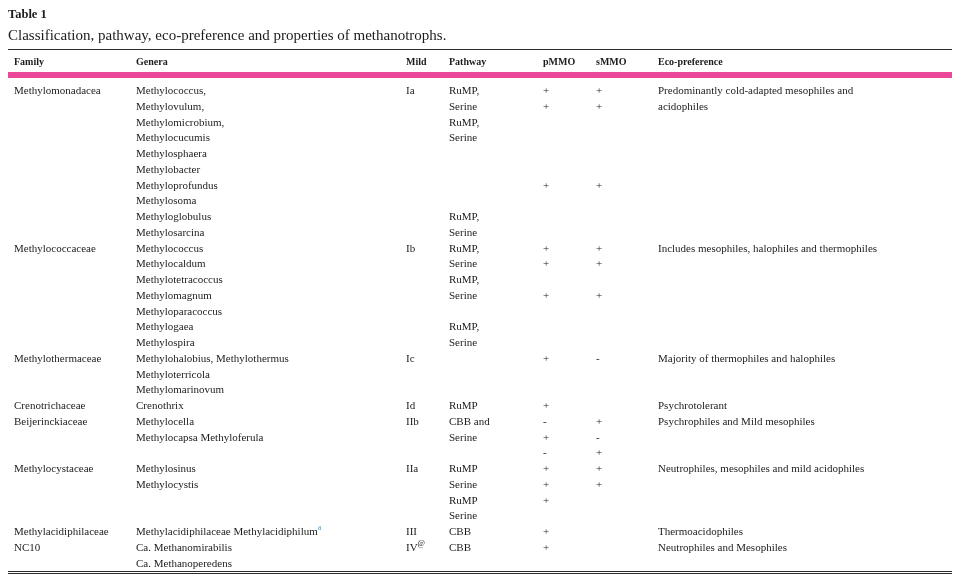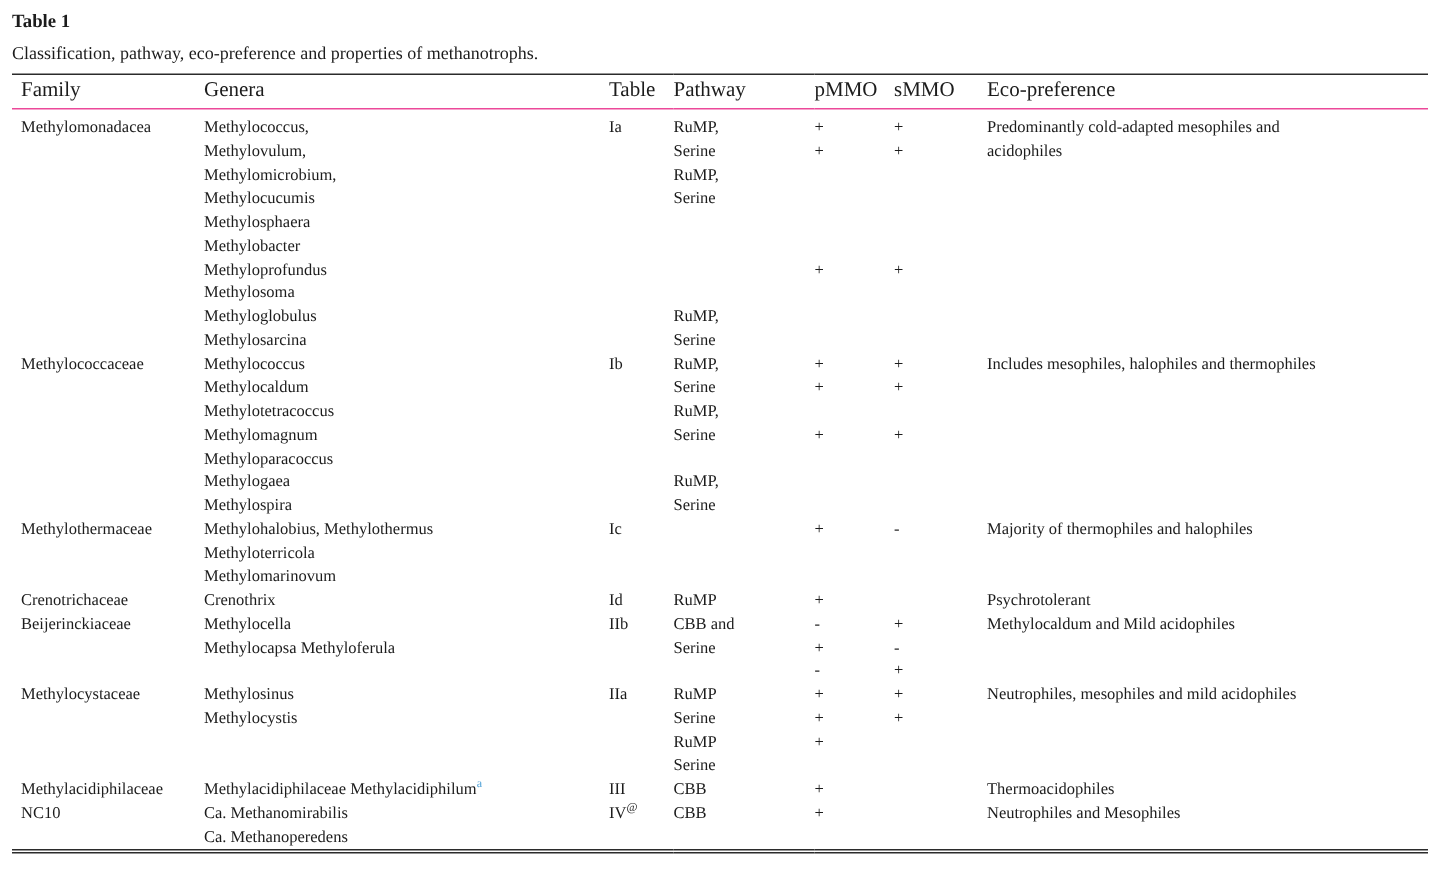--- a/index.html
+++ b/index.html
@@ -19,40 +19,40 @@
     padding: 6px 8px 0 8px;
     width: 944px;
     border-radius: 16px;
   }
   .tbl-title {
     font-size: 12.5px;
     font-weight: bold;
     line-height: 16px;
   }
   .tbl-caption {
-    font-size: 12px;
+    font-size: 15px;
     line-height: 16px;
     margin-top: 5px;
   }
   table.main {
     margin-top: 6px;
     width: 944px;
     border-collapse: collapse;
     table-layout: fixed;
     border-top: 1px solid #2b2b2b;
     border-bottom: 3px double #2b2b2b;
   }
   thead th {
-    font-size: 14px;
-    font-weight: normal;
+    font-size: 10px;
+    font-weight: bold;
     text-align: left;
     vertical-align: middle;
     height: 22px;
     padding: 0;
-    border-bottom: 1px solid #ec4899;
+    border-bottom: 6px solid #ec4899;
     white-space: nowrap;
   }
   tbody td {
     font-size: 11px;
     line-height: 15.75px;
     height: 15.75px;
     padding: 0;
     white-space: nowrap;
     overflow: hidden;
     vertical-align: top;
@@ -84,21 +84,21 @@
         <col style="width:43px">
       <col style="width:94px">
         <col style="width:53px">
         <col style="width:62px">
         <col style="width:294px">
     </colgroup>
     <thead>
       <tr>
         <th class="c-family">Family</th>
         <th>Genera</th>
-        <th>Table</th>
+        <th>Mild</th>
         <th>Pathway</th>
         <th>pMMO</th>
         <th>sMMO</th>
         <th>Eco-preference</th>
       </tr>
     </thead>
     <tbody id="tbody">
         <tr>
           <td class="c-family"><span class="it">Methylomonadacea</span></td>
           <td class="c-genera"><span class="it">Methylococcus,</span></td>
@@ -288,21 +288,21 @@
           <td class="c-smmo"></td>
           <td class="c-eco">Psychrotolerant</td>
         </tr>
         <tr>
           <td class="c-family"><span class="it">Beijerinckiaceae</span></td>
           <td class="c-genera"><span class="it">Methylocella</span></td>
           <td class="c-type"><span>IIb</span></td>
           <td class="c-pathway">CBB and</td>
           <td class="c-pmmo">-</td>
           <td class="c-smmo">+</td>
-          <td class="c-eco">Methylocaldum and Mild acidophiles</td>
+          <td class="c-eco">Psychrophiles and Mild mesophiles</td>
         </tr>
         <tr>
           <td class="c-family"></td>
           <td class="c-genera"><span class="it">Methylocapsa Methyloferula</span></td>
           <td class="c-type"></td>
           <td class="c-pathway">Serine</td>
           <td class="c-pmmo">+</td>
           <td class="c-smmo">-</td>
           <td class="c-eco"></td>
         </tr>

